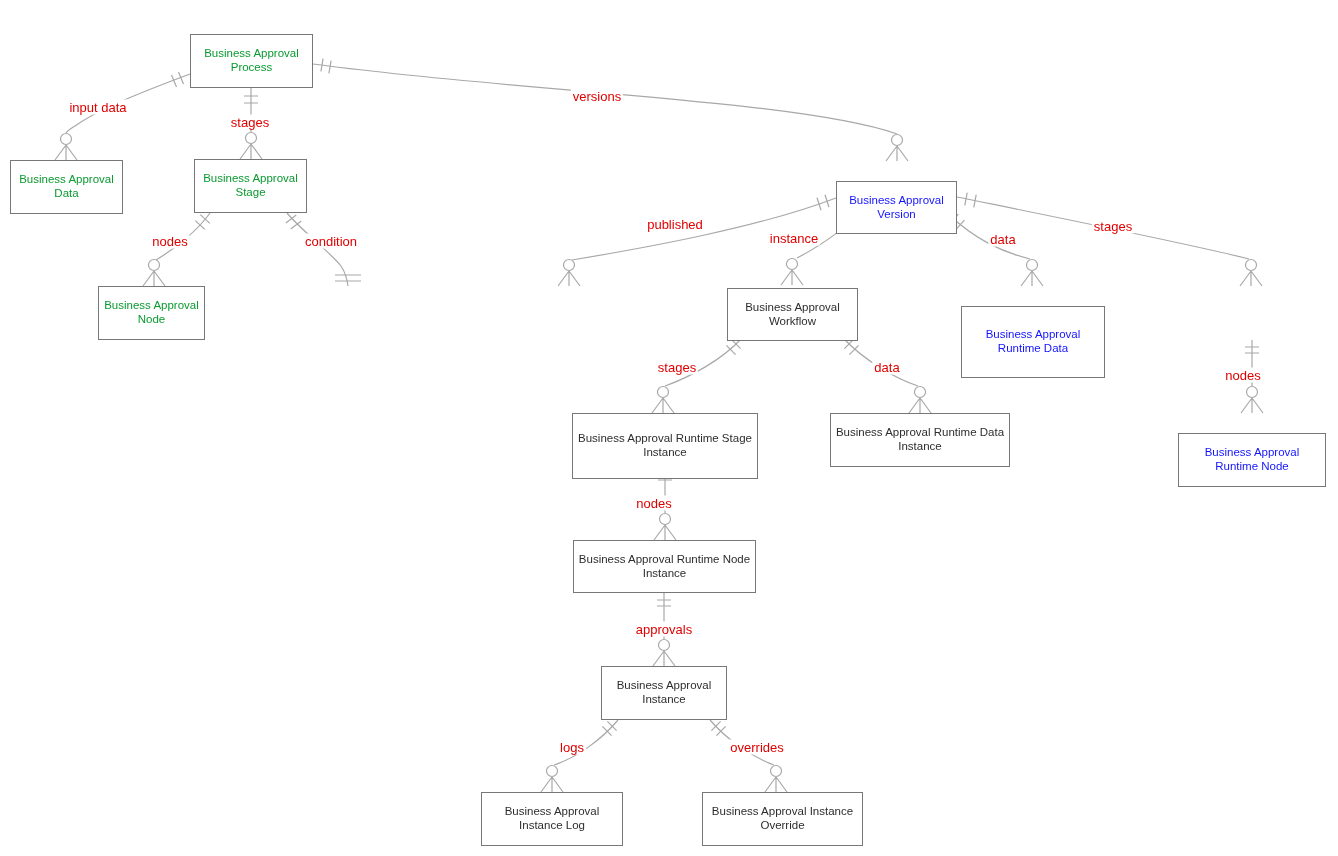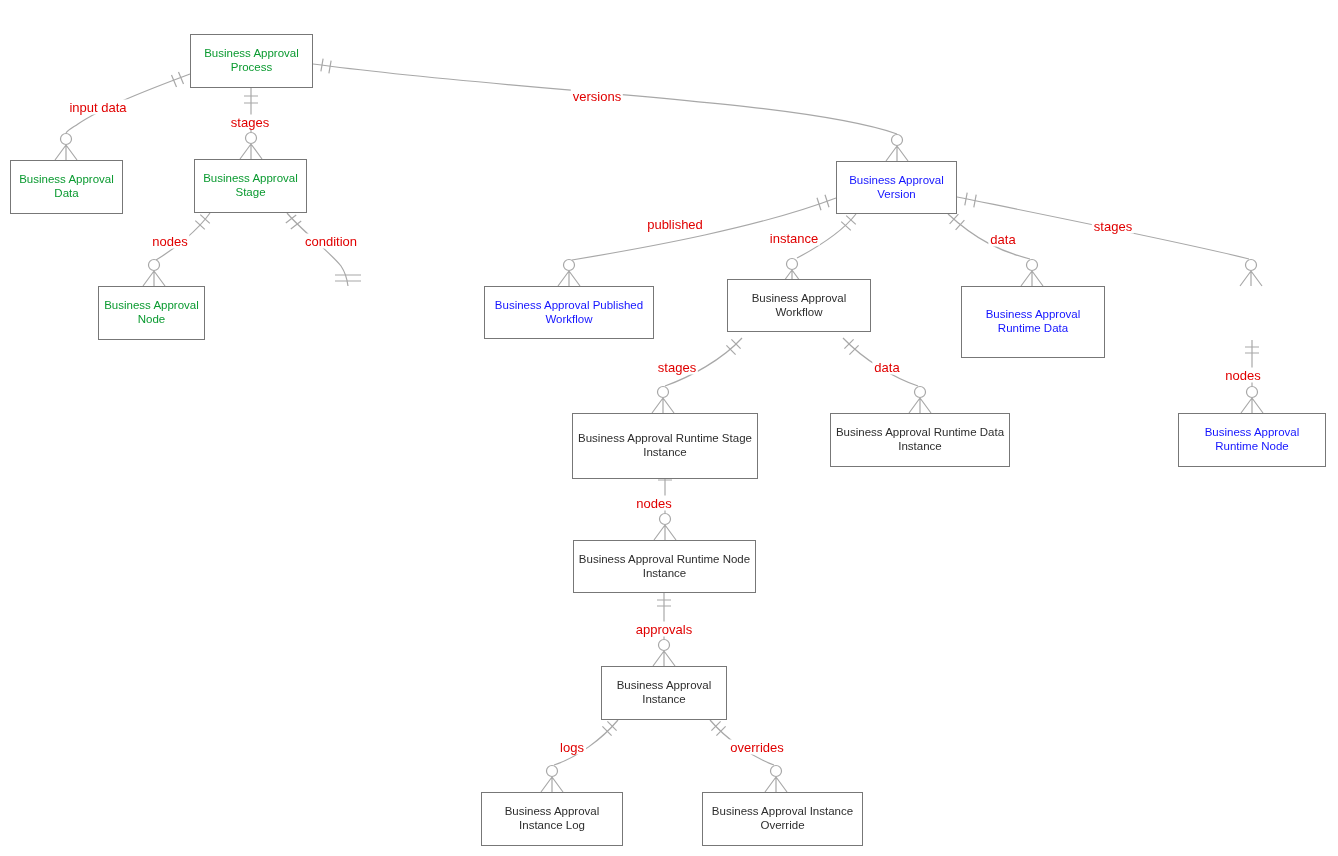--- a/index.html
+++ b/index.html
@@ -5,21 +5,21 @@
   html,body{margin:0;padding:0;background:#ffffff;}
   .canvas{position:relative;width:1338px;height:856px;background:#ffffff;
           font-family:"Liberation Sans",sans-serif;overflow:hidden;}
   .edges-svg{position:absolute;left:0;top:0;width:1338px;height:856px;}
   .edges-svg path{fill:none;stroke:#a8a8a8;stroke-width:1.2;}
   .edges-svg circle{fill:#ffffff;stroke:#a8a8a8;stroke-width:1.2;}
   .entity{position:absolute;display:flex;align-items:center;justify-content:center;
           text-align:center;background:#ffffff;border:1.3px solid #777777;
           font-size:11.5px;line-height:1.2;padding:3px;box-sizing:border-box;}
   .c-green{color:#0a9a30;}
-  .c-blue{color:#1414ff;}
+  .c-blue{color:#1414ff;margin-top:20px;}
   .c-black{color:#2d2d2d;}
   .edge-label{position:absolute;transform:translate(-50%,-50%);font-size:13px;
           color:#e00000;background:#ffffff;padding:0 2px;white-space:nowrap;}
 </style>
 </head>
 <body>
 
 <div class="canvas">
 
   <svg class="edges-svg" viewBox="0 0 1338 856" xmlns="http://www.w3.org/2000/svg">
@@ -118,22 +118,21 @@
       <circle cx="776" cy="771" r="5.5"></circle>
       <path d="M776,777 L765,792 M776,777 L776,792 M776,777 L787,792"></path>
     </g>
   </svg>
 
   <div class="entity c-green" style="left:190px;top:34px;width:123px;height:54px">Business Approval Process</div>
   <div class="entity c-green" style="left:194px;top:159px;width:113px;height:54px">Business Approval Stage</div>
   <div class="entity c-green" style="left:10px;top:160px;width:113px;height:54px">Business Approval Data</div>
   <div class="entity c-green" style="left:98px;top:286px;width:107px;height:54px">Business Approval Node</div>
   <div class="entity c-blue" style="left:836px;top:161px;width:121px;height:53px">Business Approval Version</div>
-  <div class="entity c-blue" style="left:484px;top:286px;width:170px;height:53px">Business Approval Published Workflow</div>
-  <div class="entity c-black" style="left:727px;top:279px;width:144px;height:53px">Business Approval Workflow</div>
+  <div class="entity c-black" style="left:727px;top:288px;width:131px;height:53px">Business Approval Workflow</div>
   <div class="entity c-blue" style="left:961px;top:286px;width:144px;height:72px">Business Approval Runtime Data</div>
   <div class="entity c-black" style="left:572px;top:413px;width:186px;height:66px">Business Approval Runtime Stage Instance</div>
   <div class="entity c-black" style="left:830px;top:413px;width:180px;height:54px">Business Approval Runtime Data Instance</div>
   <div class="entity c-blue" style="left:1178px;top:413px;width:148px;height:54px">Business Approval Runtime Node</div>
   <div class="entity c-black" style="left:573px;top:540px;width:183px;height:53px">Business Approval Runtime Node Instance</div>
   <div class="entity c-black" style="left:601px;top:666px;width:126px;height:54px">Business Approval Instance</div>
   <div class="entity c-black" style="left:481px;top:792px;width:142px;height:54px">Business Approval Instance Log</div>
   <div class="entity c-black" style="left:702px;top:792px;width:161px;height:54px">Business Approval Instance Override</div>
 
   <div class="edge-label" style="left:98px;top:107px">input data</div>

